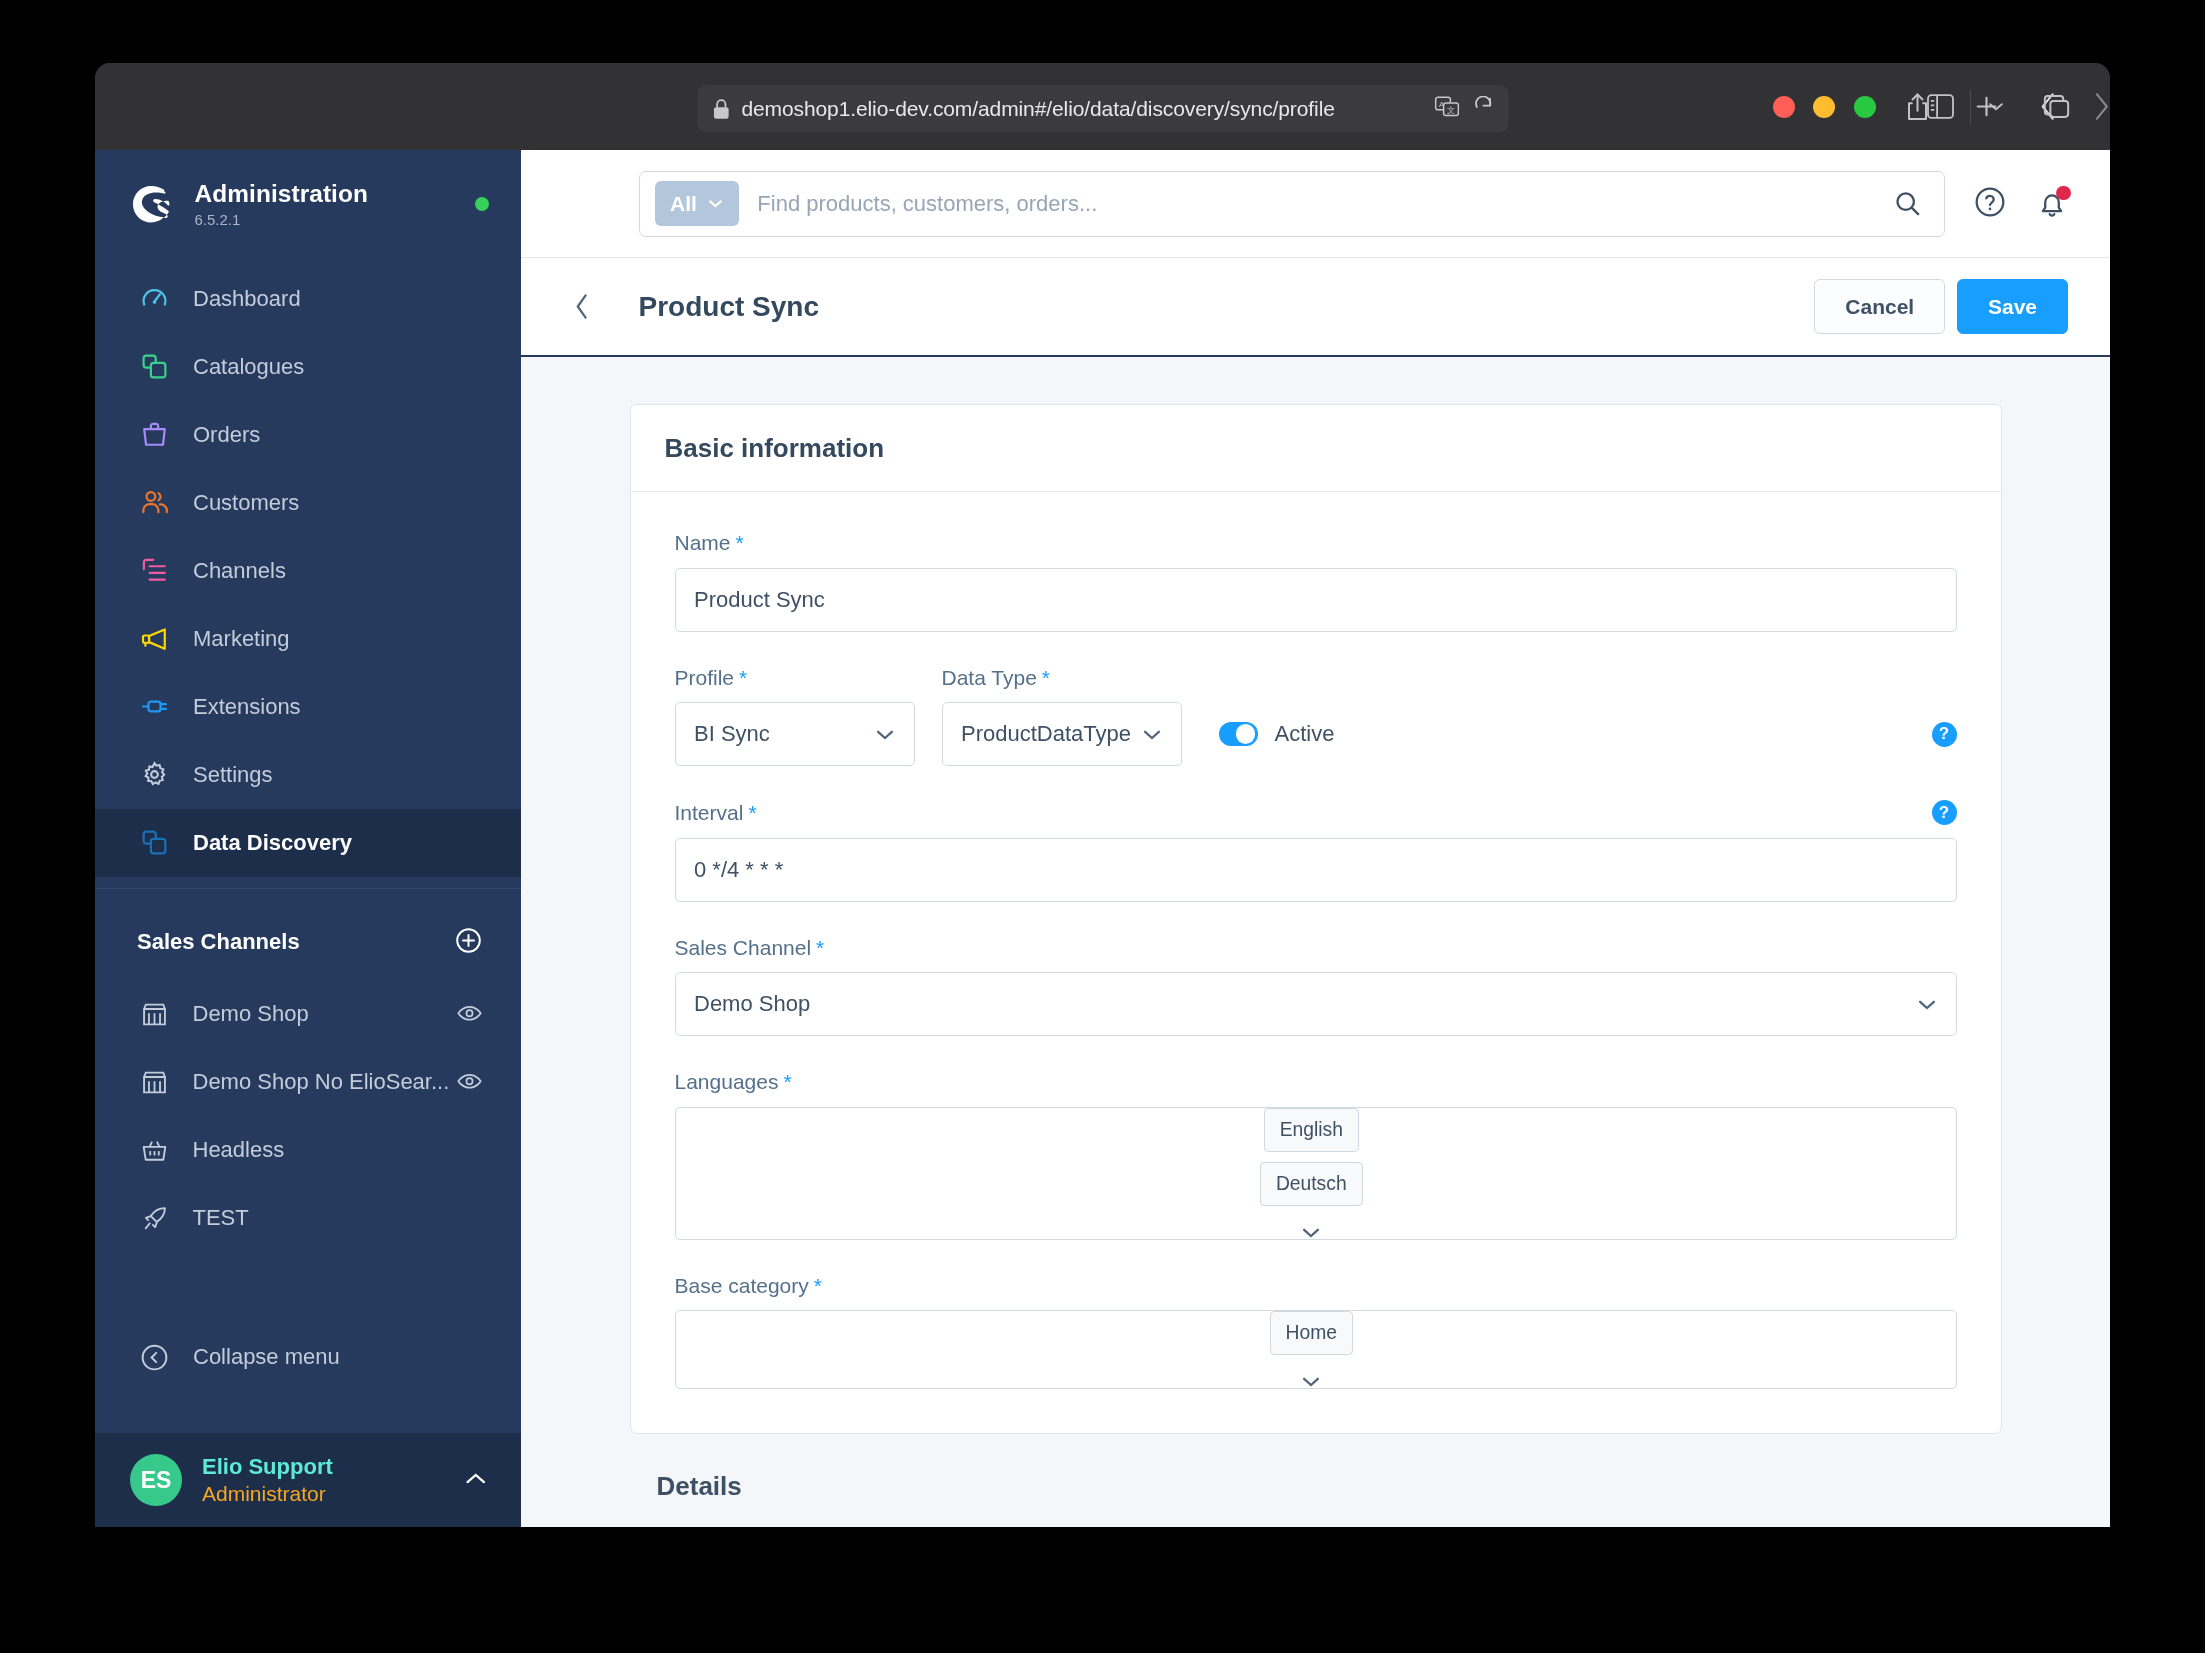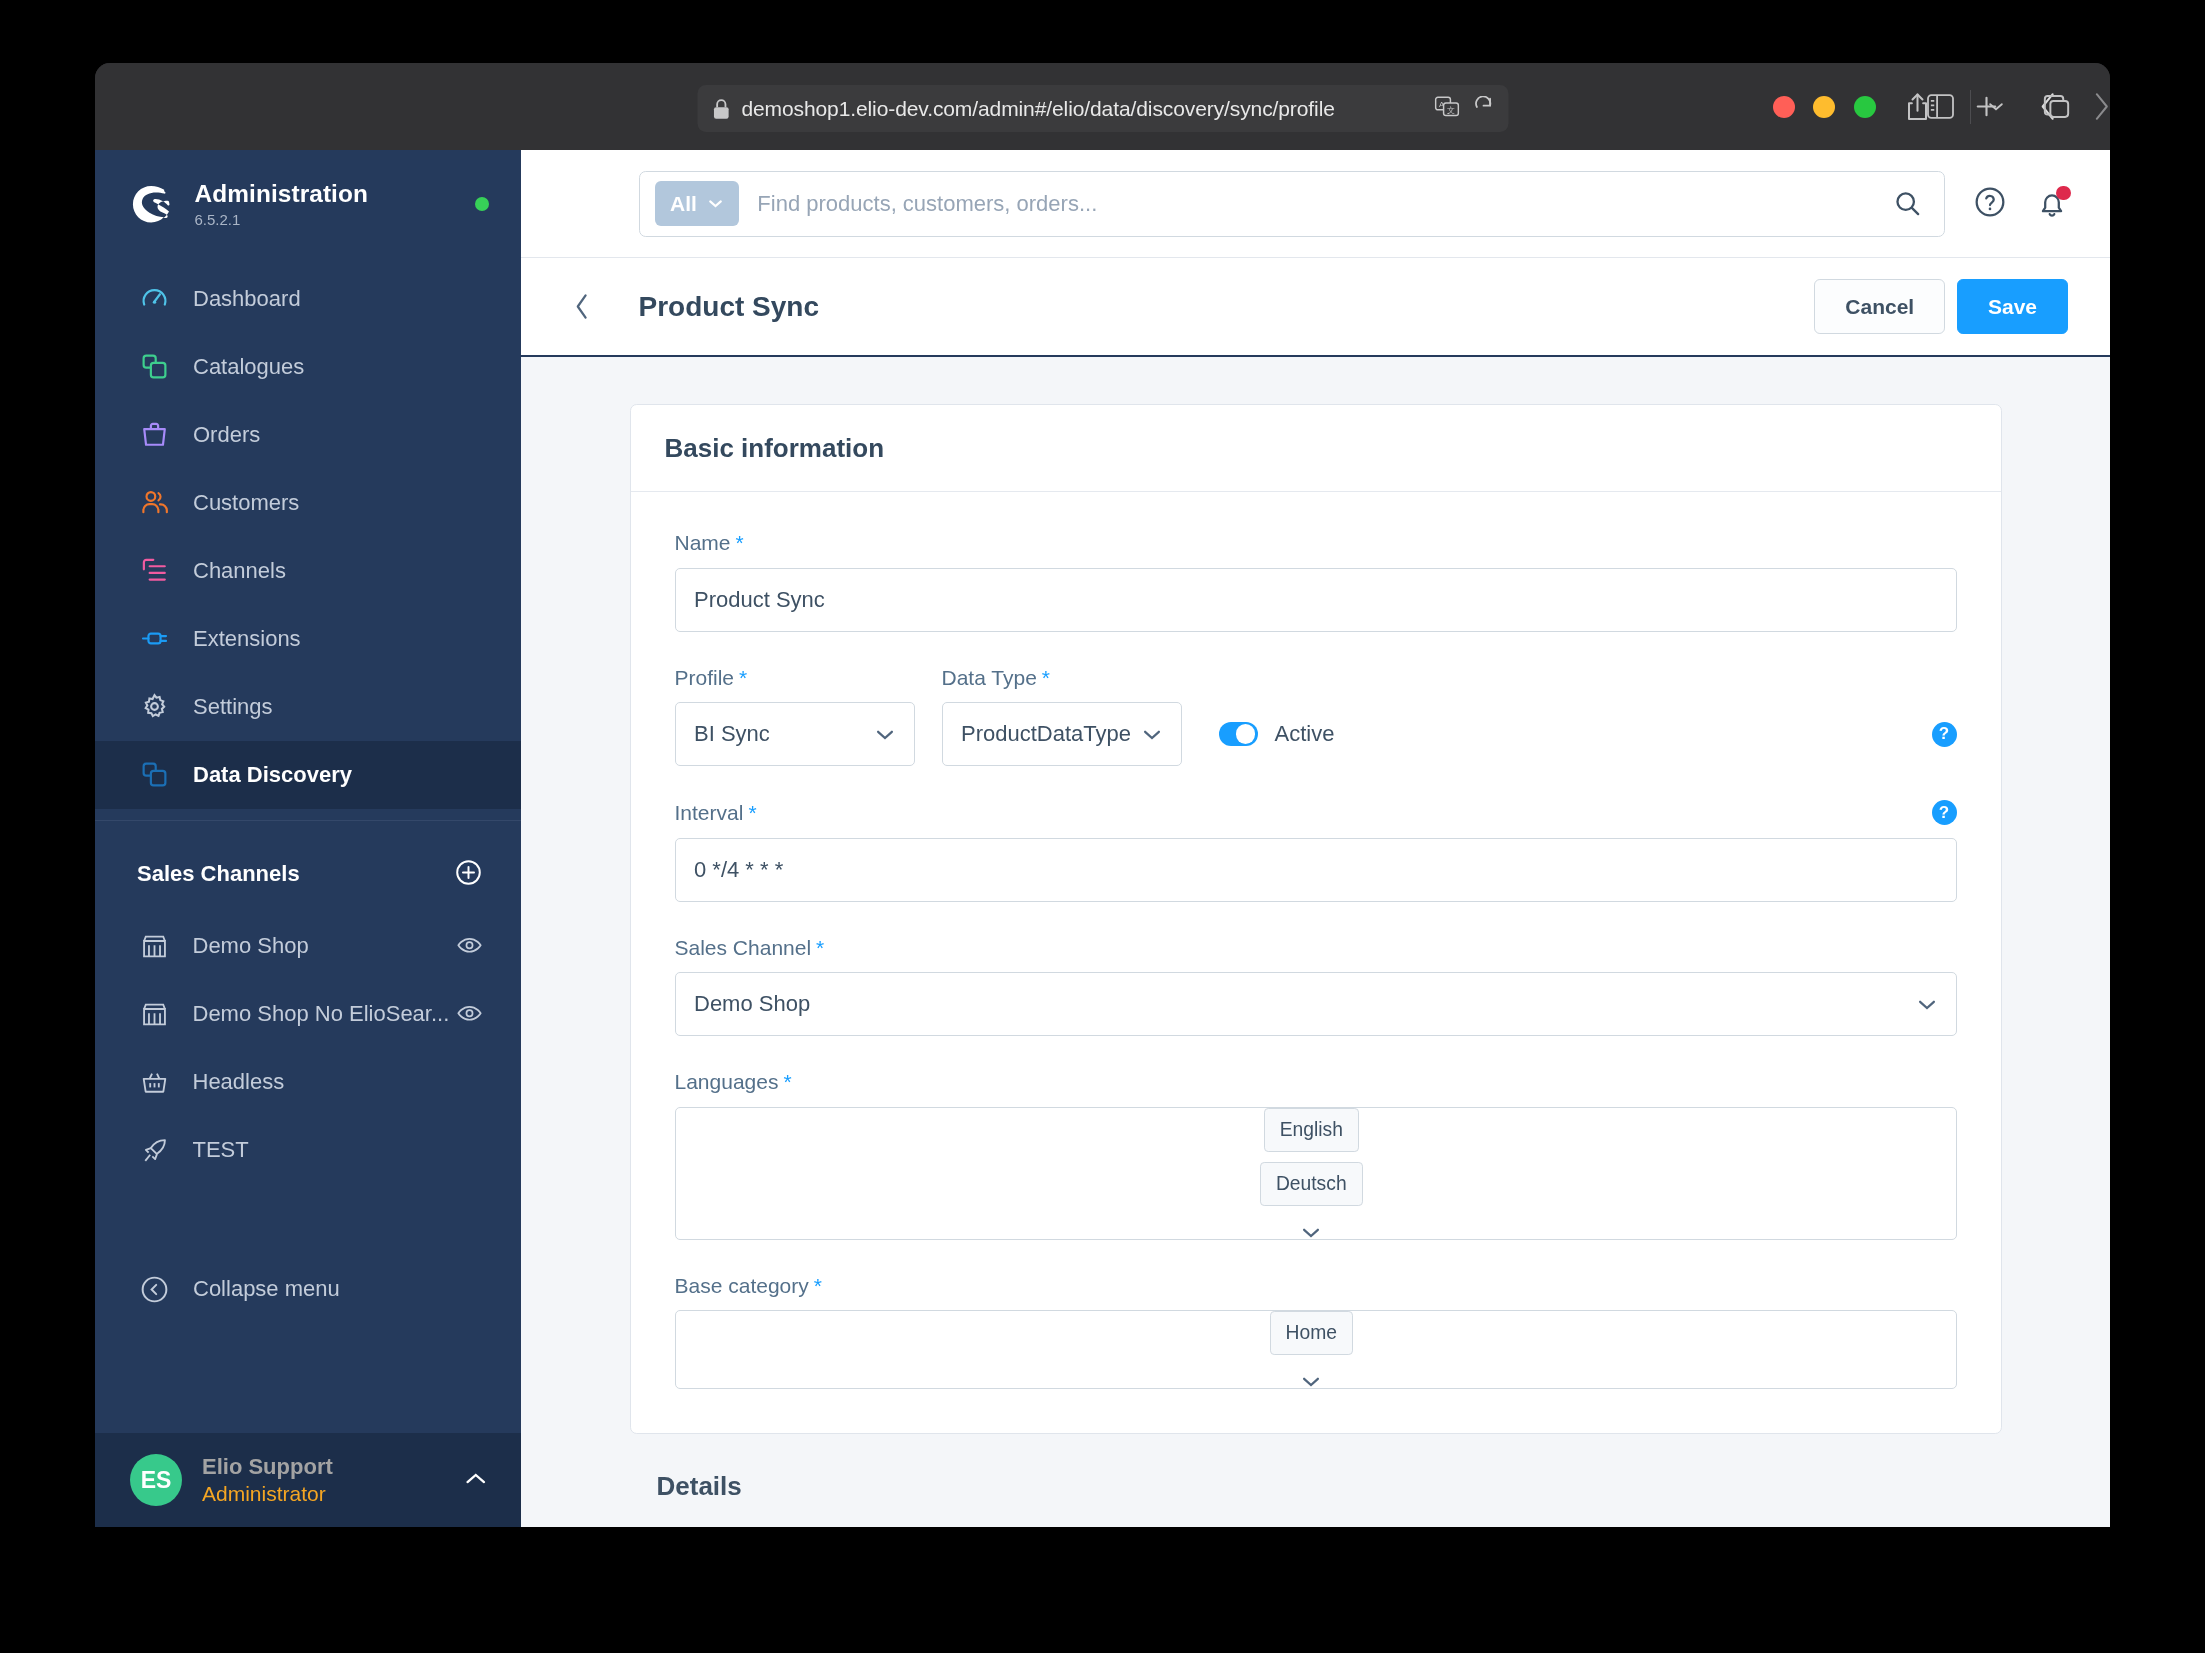--- a/index.html
+++ b/index.html
@@ -157,21 +157,21 @@
     cursor: pointer;
   }
   .avatar {
     width: 52px; height: 52px; border-radius: 50%;
     background: #37c98b;
     color: #fff; font-size: 23px; font-weight: bold;
     display: flex; align-items: center; justify-content: center;
     flex-shrink: 0;
   }
   .user-text { margin-left: 20px; flex: 1; }
-  .user-name { color: #a3a3a3; font-size: 22px; font-weight: bold; }
+  .user-name { color: #5eead4; font-size: 22px; font-weight: bold; }
   .user-role { color: #f5a623; font-size: 21px; margin-top: 1.7px; }
 
   
   .main {
     flex: 1; height: 100%;
     display: flex; flex-direction: column;
     background: #f4f6f9;
     overflow: hidden;
     min-width: 0;
   }
@@ -498,20 +498,30 @@
             <svg width="29" height="29" viewBox="0 0 24 24" fill="none" stroke="#f25ba0" stroke-width="1.8" stroke-linecap="round">
               <path d="M11 3.2H5.2A2 2 0 003.2 5.2V11"></path>
               <line x1="8" y1="8.5" x2="20.5" y2="8.5"></line>
               <line x1="8" y1="14" x2="20.5" y2="14"></line>
               <line x1="8" y1="19.5" x2="20.5" y2="19.5"></line>
             </svg>
           </span>
           <span class="nav-label">Channels</span>
         </div>
 
+        <div class="nav-item">
+          <span class="nav-ico">
+            <svg width="29" height="29" viewBox="0 0 24 24" fill="none" stroke="#ffd900" stroke-width="1.8" stroke-linejoin="round">
+              <path d="M20.5 4.5L7.5 10v5l13 5.5z"></path>
+              <rect x="2.5" y="9.5" width="5" height="6" rx="1.2"></rect>
+              <path d="M4.5 15.5v3.2"></path>
+            </svg>
+          </span>
+          <span class="nav-label">Marketing</span>
+        </div>
 
         <div class="nav-item">
           <span class="nav-ico">
             <svg width="29" height="29" viewBox="0 0 24 24" fill="none" stroke="#1b9bf5" stroke-width="1.8" stroke-linecap="round">
               <rect x="7" y="8" width="10" height="8" rx="2"></rect>
               <line x1="2.5" y1="12" x2="7" y2="12"></line>
               <line x1="17" y1="10" x2="21.5" y2="10"></line>
               <line x1="17" y1="14" x2="21.5" y2="14"></line>
             </svg>
           </span>

